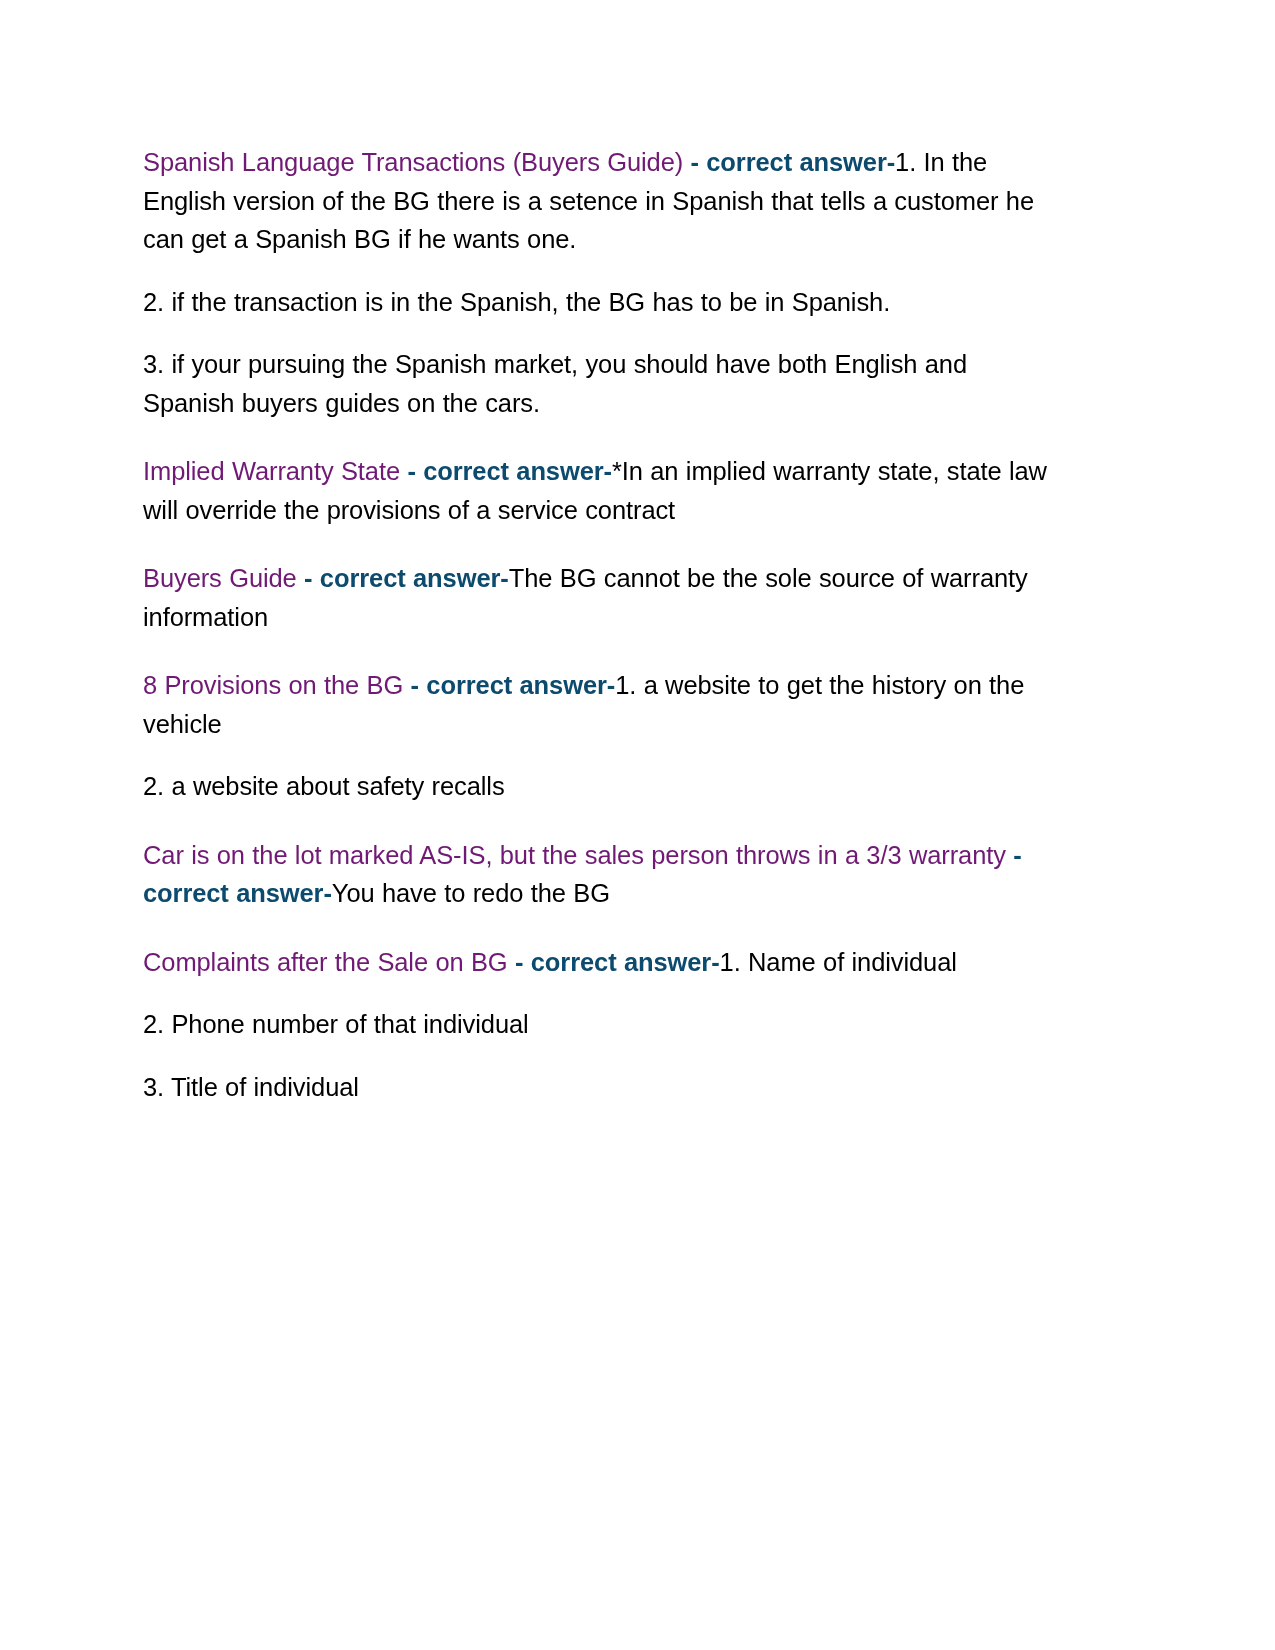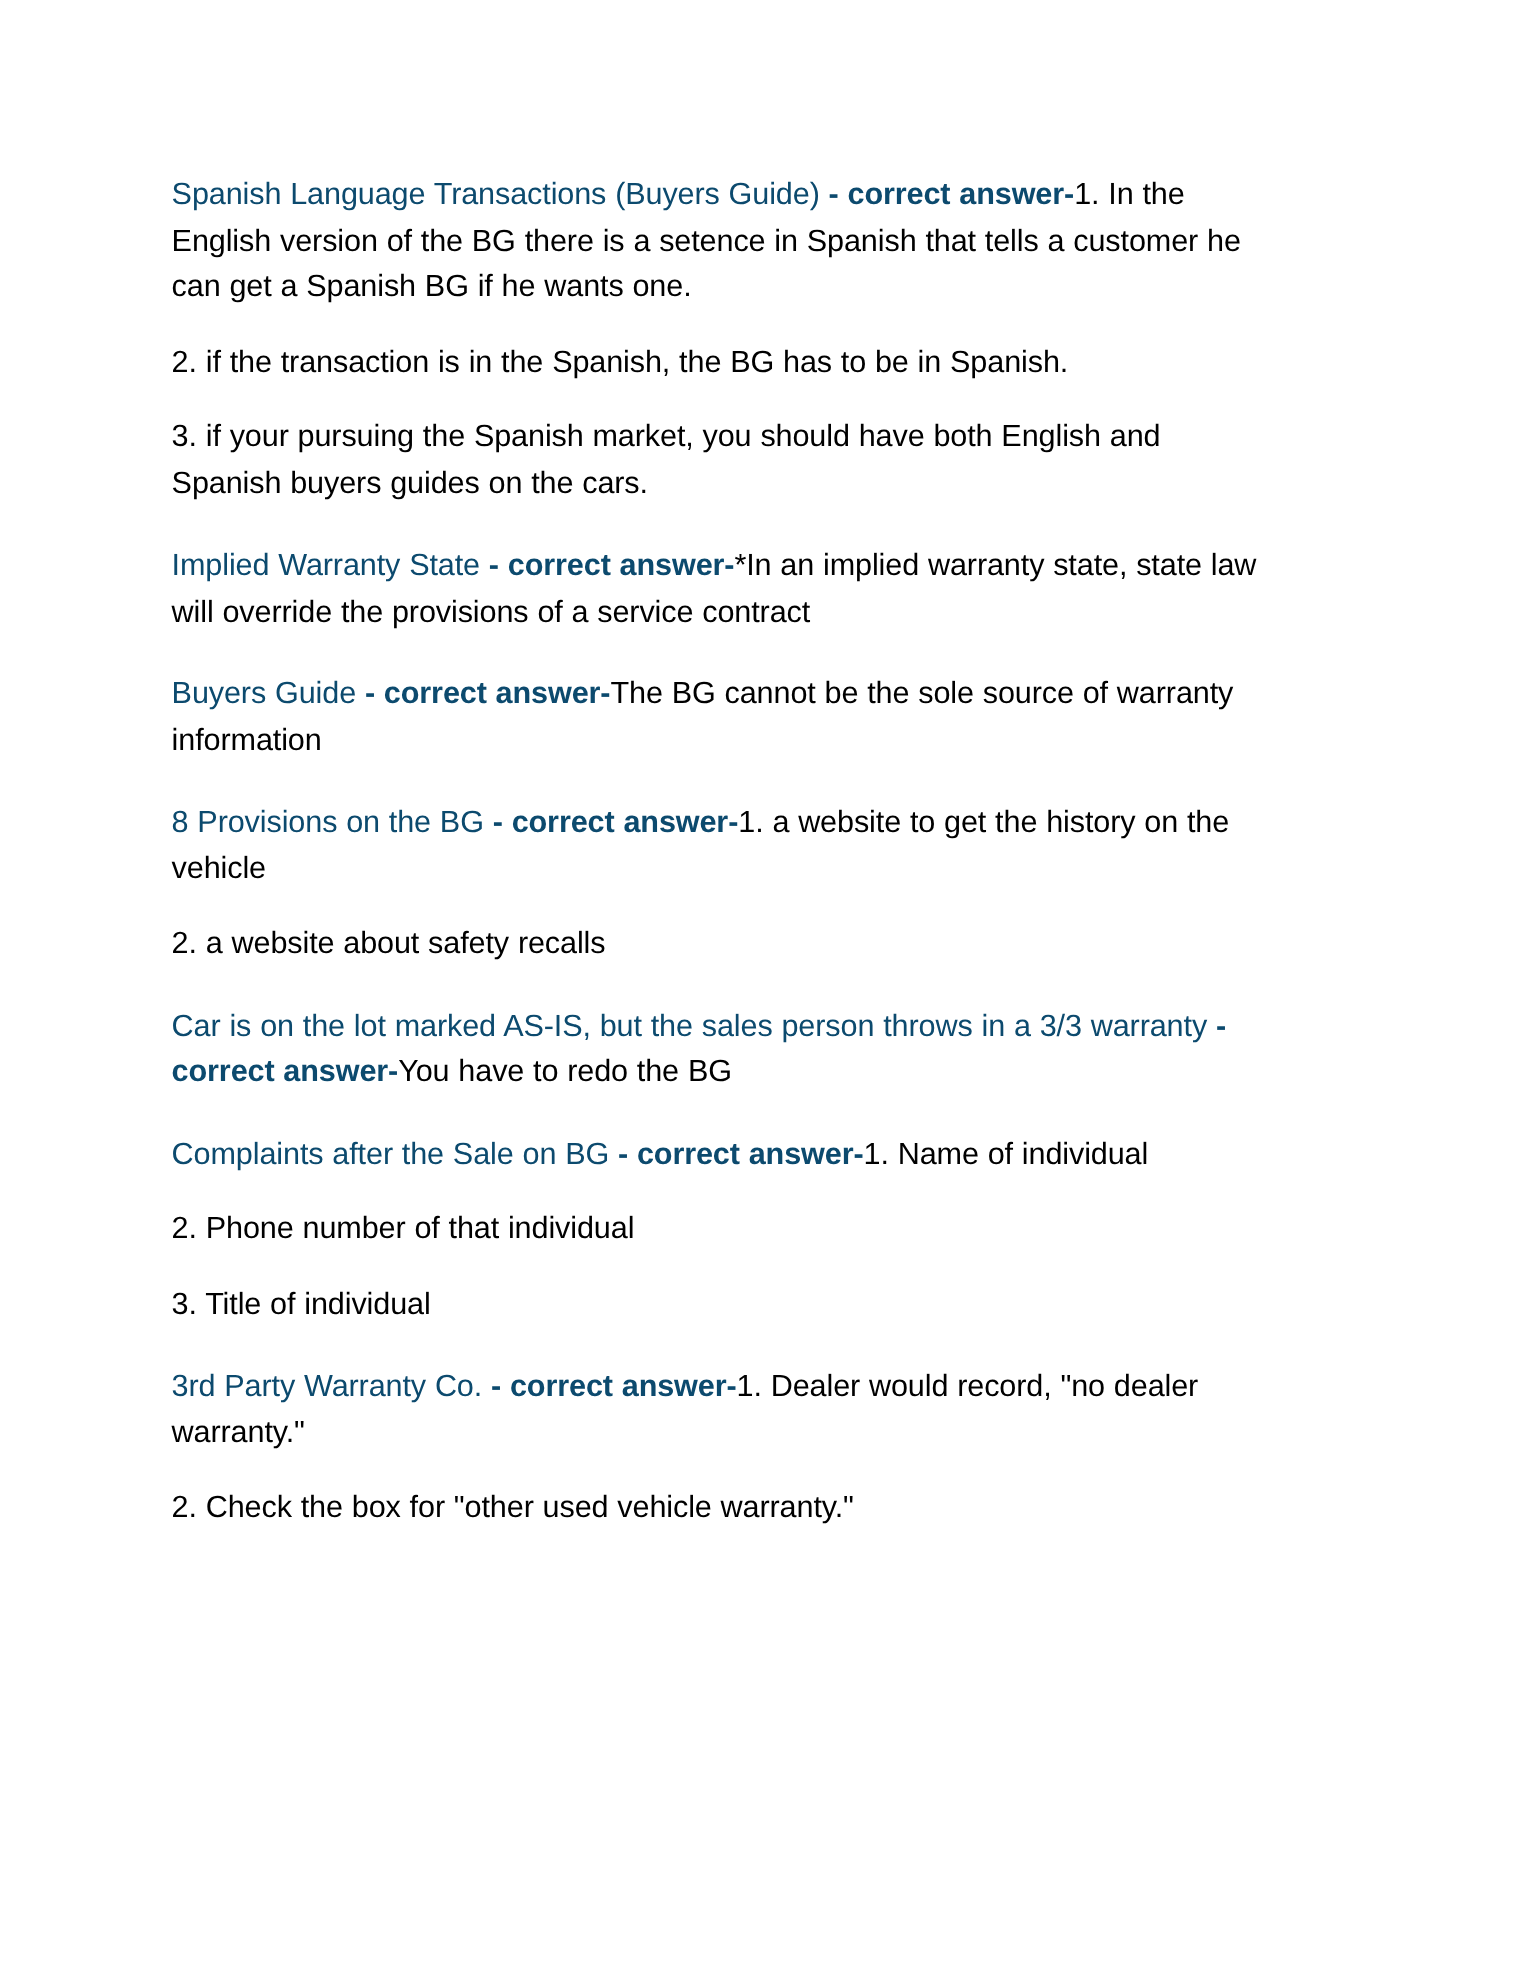--- a/index.html
+++ b/index.html
@@ -37,21 +37,21 @@
     font-size: 25.5px;
     line-height: 38.5px;
     color: #000000;
     letter-spacing: -0.1px;
     word-spacing: 0.4px;
   }
   .para:last-child {
     margin-bottom: 0;
   }
   .term {
-    color: #0c4a6e;
+    color: #701a75;
   }
   .sep {
     color: #0c4a6e;
     font-weight: bold;
   }
   .answer {
     color: #000000;
   }
 </style>
 </head>
@@ -75,18 +75,14 @@
         <p class="para">2. a website about safety recalls</p>
       </div>
       <div class="qa-block">
         <p class="para"><span class="term">Car is on the lot marked AS-IS, but the sales person throws in a 3/3 warranty </span><span class="sep">- correct answer-</span><span class="answer">You have to redo the BG</span></p>
       </div>
       <div class="qa-block">
         <p class="para"><span class="term">Complaints after the Sale on BG </span><span class="sep">- correct answer-</span><span class="answer">1. Name of individual</span></p>
         <p class="para">2. Phone number of that individual</p>
         <p class="para">3. Title of individual</p>
       </div>
-      <div class="qa-block">
-        <p class="para"><span class="term">3rd Party Warranty Co. </span><span class="sep">- correct answer-</span><span class="answer">1. Dealer would record, "no dealer warranty."</span></p>
-        <p class="para">2. Check the box for "other used vehicle warranty."</p>
-      </div>
     </div>
 </div>
 
 </body></html>

